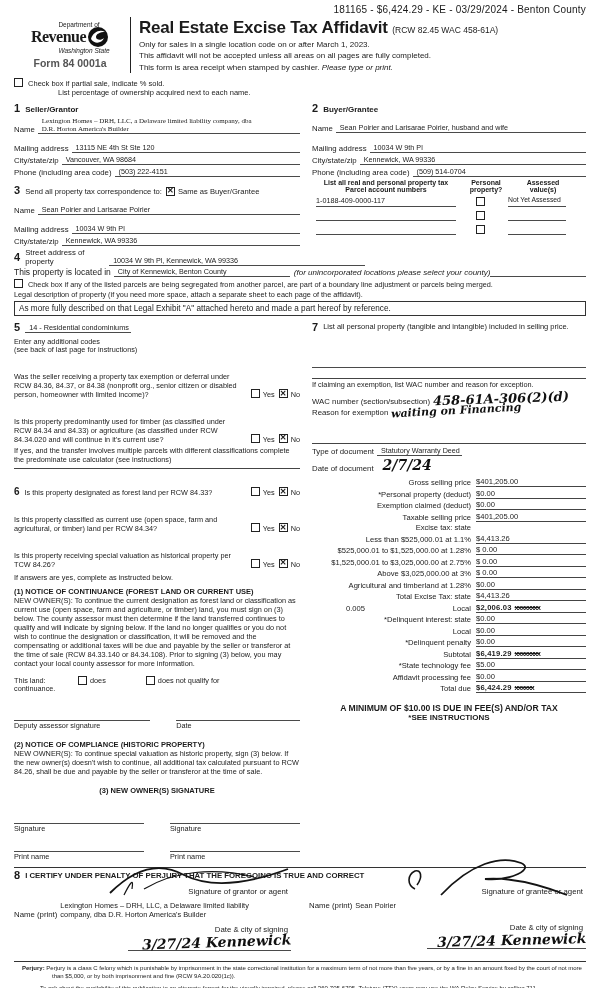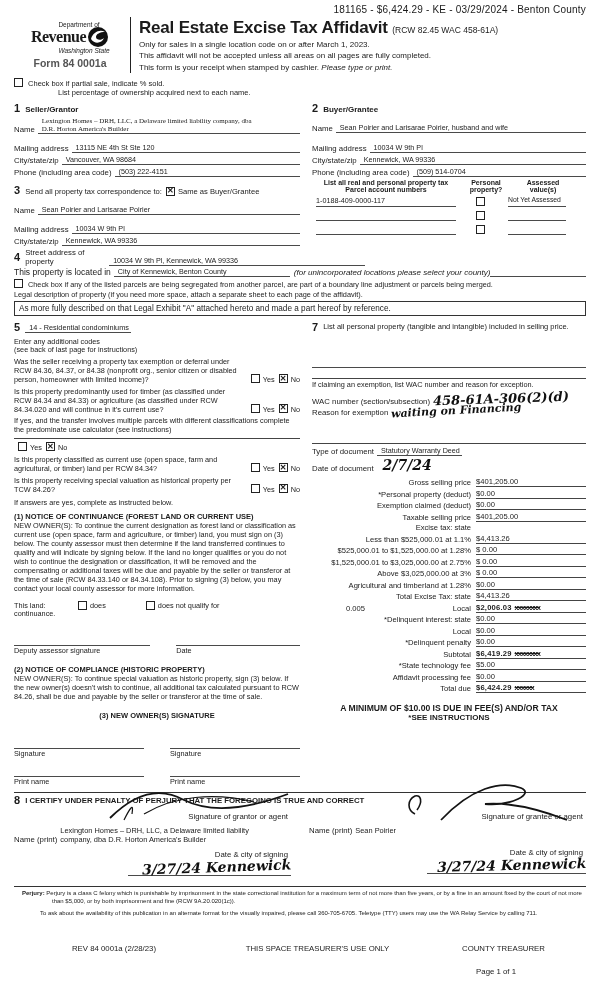--- a/index.html
+++ b/index.html
@@ -51,21 +51,21 @@
   .ptab-row .pline { width:140px; margin-left:4px; height:10px; }
   .ptab-row .pcb { width:52px; text-align:center; }
   .ptab-row .pval { width:58px; height:10px; font-size:6.8px; line-height:1.05; }
 
   
   .s4 { margin-top:2px; font-size:7.8px; }
   .legal-box { border:1px solid #333; font-size:8.2px; padding:2px 4px; margin-top:2px; }
 
   
   .mid { margin-top:6px; }
-  .q { display:flex; margin-top:3px; font-size:7.3px; line-height:1.22; }
+  .q { display:flex; margin-top:18px; font-size:7.3px; line-height:1.22; }
   .q-text { flex:1; padding-right:4px; }
   .yn { white-space:nowrap; align-self:flex-end; font-size:7.3px; }
   .yn .cb { margin-left:4px; }
   .smalltext { font-size:7.3px; line-height:1.22; }
   .hr { border-top:1px solid #444; margin:4px 0 2px 0; }
   .ntitle { font-size:7.5px; font-weight:bold; margin-top:4px; }
   .nbody { font-size:7.3px; line-height:1.24; text-align:left; }
   .sig-pair { display:flex; gap:26px; margin-top:14px; }
   .sig-cell { flex:1; font-size:7.3px; }
   .sig-cell .fill { display:block; height:10px; }
@@ -126,21 +126,21 @@
       <div class="form-number">Form 84 0001a</div>
     </div>
     <div class="vdiv"></div>
     <div class="title-block">
       <div class="title-row">
         <span class="title">Real Estate Excise Tax Affidavit</span>
         <span class="rcw">(RCW 82.45 WAC 458-61A)</span>
       </div>
       <div class="intro">Only for sales in a single location code on or after March 1, 2023.</div>
       <div class="intro">This affidavit will not be accepted unless all areas on all pages are fully completed.</div>
-      <div class="intro"><span>This form is your receipt when stamped by cashier.</span> <i>Please type or print.</i></div>
+      <div class="intro"><span>This form is area receipt when stamped by cashier.</span> <i>Please type or print.</i></div>
     </div>
   </div>
 
   <div class="top-checks">
     <div class="tc-right">
       <span class="cb"></span>
       <span>Check box if partial sale, indicate % sold.</span>
       <div class="tc-sub">List percentage of ownership acquired next to each name.</div>
     </div>
   </div>
@@ -270,20 +270,21 @@
         <span class="yn"><span class="cb"></span><span>Yes</span><span class="cb checked"></span><span>No</span></span>
       </div>
       <div class="q">
         <span class="q-text">Is this property predominantly used for timber (as classified under RCW 84.34 and 84.33) or agriculture (as classified under RCW 84.34.020 and will continue in it's current use?</span>
         <span class="yn"><span class="cb"></span><span>Yes</span><span class="cb checked"></span><span>No</span></span>
       </div>
       <div class="smalltext" style="margin-top:2px;">If yes, and the transfer involves multiple parcels with different classifications complete the predominate use calculator (see instructions)</div>
 
       <div class="hr"></div>
       <div class="q">
+        <span class="q-text"><span class="secnum" style="font-size:10px;">6</span><span>Is this property designated as forest land per RCW 84.33?</span></span>
         <span class="yn"><span class="cb"></span><span>Yes</span><span class="cb checked"></span><span>No</span></span>
       </div>
       <div class="q">
         <span class="q-text">Is this property classified as current use (open space, farm and agricultural, or timber) land per RCW 84.34?</span>
         <span class="yn"><span class="cb"></span><span>Yes</span><span class="cb checked"></span><span>No</span></span>
       </div>
       <div class="q">
         <span class="q-text">Is this property receiving special valuation as historical property per TCW 84.26?</span>
         <span class="yn"><span class="cb"></span><span>Yes</span><span class="cb checked"></span><span>No</span></span>
       </div>

